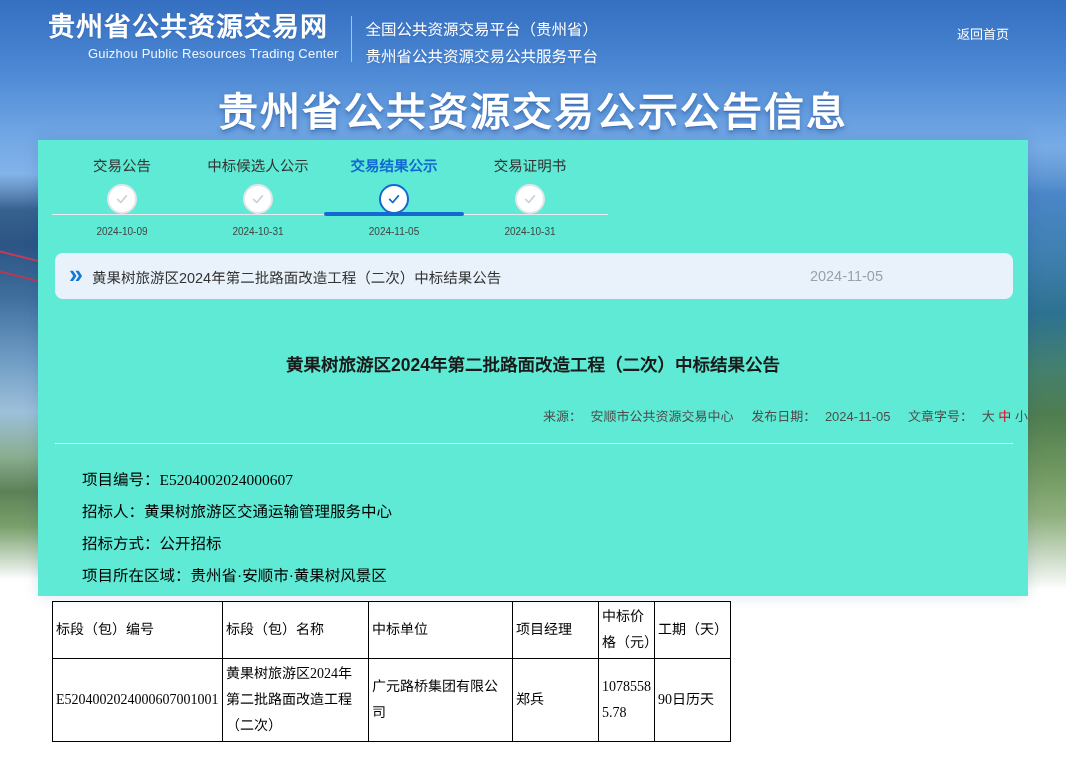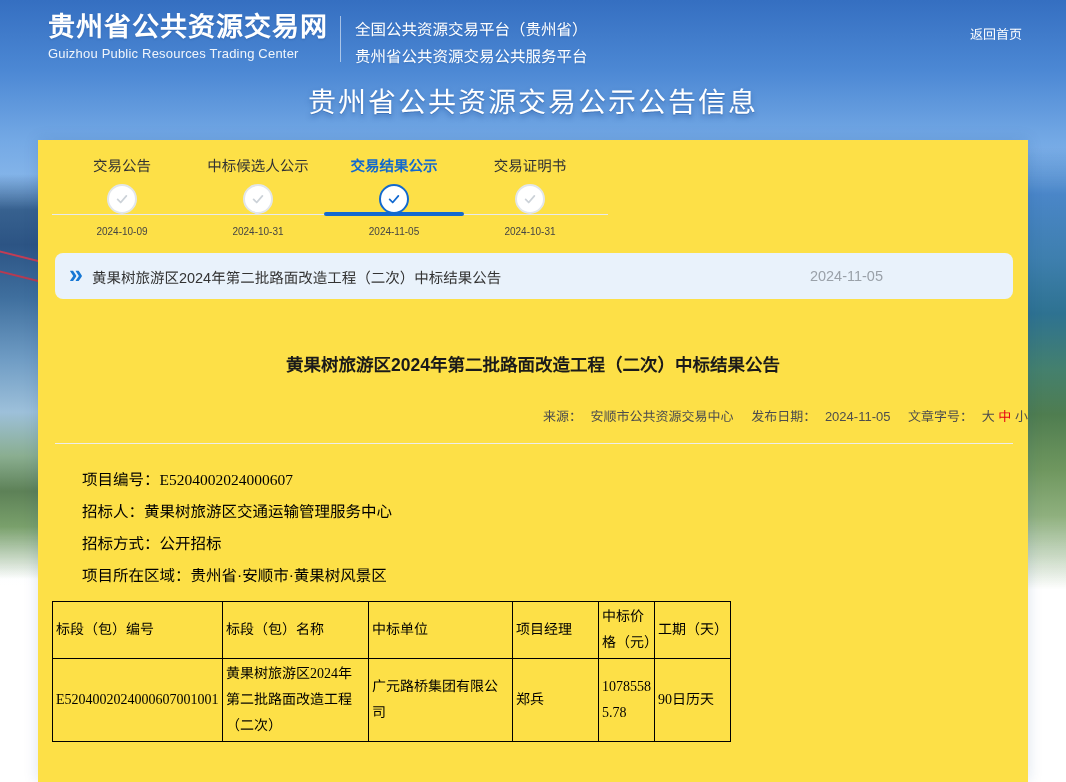--- a/index.html
+++ b/index.html
@@ -16,30 +16,30 @@
   }
   .photo-left::before { content:""; position:absolute; left:-8px; top:108px; width:60px; height:2px; background:#c23d55; transform:rotate(14deg); }
   .photo-left::after  { content:""; position:absolute; left:-8px; top:128px; width:60px; height:2px; background:#b53b52; transform:rotate(14deg); }
   .photo-right { right:0; top:148px; width:38px; height:460px;
     background:linear-gradient(180deg, rgba(90,148,216,0) 0%, #4a86c8 10%, #3e7fae 24%, #2e7291 36%, #44806e 48%, #4f7d50 58%, #6f975f 70%, #8fb07e 80%, rgba(255,255,255,0) 96%);
   }
   
   .top-header { position:relative; height:76px; padding:14px 0 0 48px; display:flex; align-items:flex-start; color:#fff; }
   .logo-block { line-height:1; }
   .logo-cn { font-size:27px; font-weight:bold; letter-spacing:1px; text-shadow:0 1px 2px rgba(20,60,120,.25); }
-  .logo-en { font-size:13px; margin-top:6px; color:rgba(255,255,255,.92); letter-spacing:.2px; }
+  .logo-en { font-size:13px; margin-top:6px; color:rgba(255,255,255,.92); letter-spacing:.2px;margin-left:40px; }
   .logo-divider { width:1px; height:46px; background:rgba(255,255,255,.55); margin:2px 14px 0 12px; }
   .platform-block { font-size:15.5px; font-weight:normal; line-height:1.75; padding-top:2px; text-shadow:0 1px 2px rgba(20,60,120,.2); }
-  .home-link { position:absolute; top:24px; right:44px; font-size:13px; color:#fff; text-decoration:none; cursor:pointer; }
+  .home-link { position:absolute; top:24px; right:57px; font-size:13px; color:#fff; text-decoration:none; cursor:pointer; }
   
   .banner { text-align:center; margin-top:4px; }
-  .banner-title { display:inline-block; font-size:28px; font-weight:normal; color:#fff; letter-spacing:2px;
+  .banner-title { display:inline-block; font-size:40px; font-weight:bold; color:#fff; letter-spacing:2px;
     text-shadow:0 3px 5px rgba(25,75,150,.5), 0 1px 0 rgba(40,90,160,.4); }
   
-  .card { position:absolute; left:38px; top:140px; width:990px; height:642px; background:#fde047;
+  .card { position:absolute; left:38px; top:140px; width:990px; height:456px; background:#5eead4;
     box-shadow:0 0 14px rgba(20,70,140,.15); }
   
   .stepper { position:relative; margin:16px 0 0 16px; width:552px; }
   .step-row { display:flex; position:relative; }
   .step { width:136px; text-align:center; position:relative; }
   .step-label { font-size:14.5px; color:#333; height:20px; line-height:20px; }
   .step.active .step-label { color:#1269cf; font-weight:bold; }
   .step-track { position:absolute; left:-2px; top:58px; width:556px; height:1px; background:#e7eaee; }
   .step-track-active { position:absolute; left:270px; top:56px; width:140px; height:4px; background:#1269cf; border-radius:2px; }
   .step-circle-wrap { position:relative; margin-top:8px; height:34px; display:flex; justify-content:center; }

